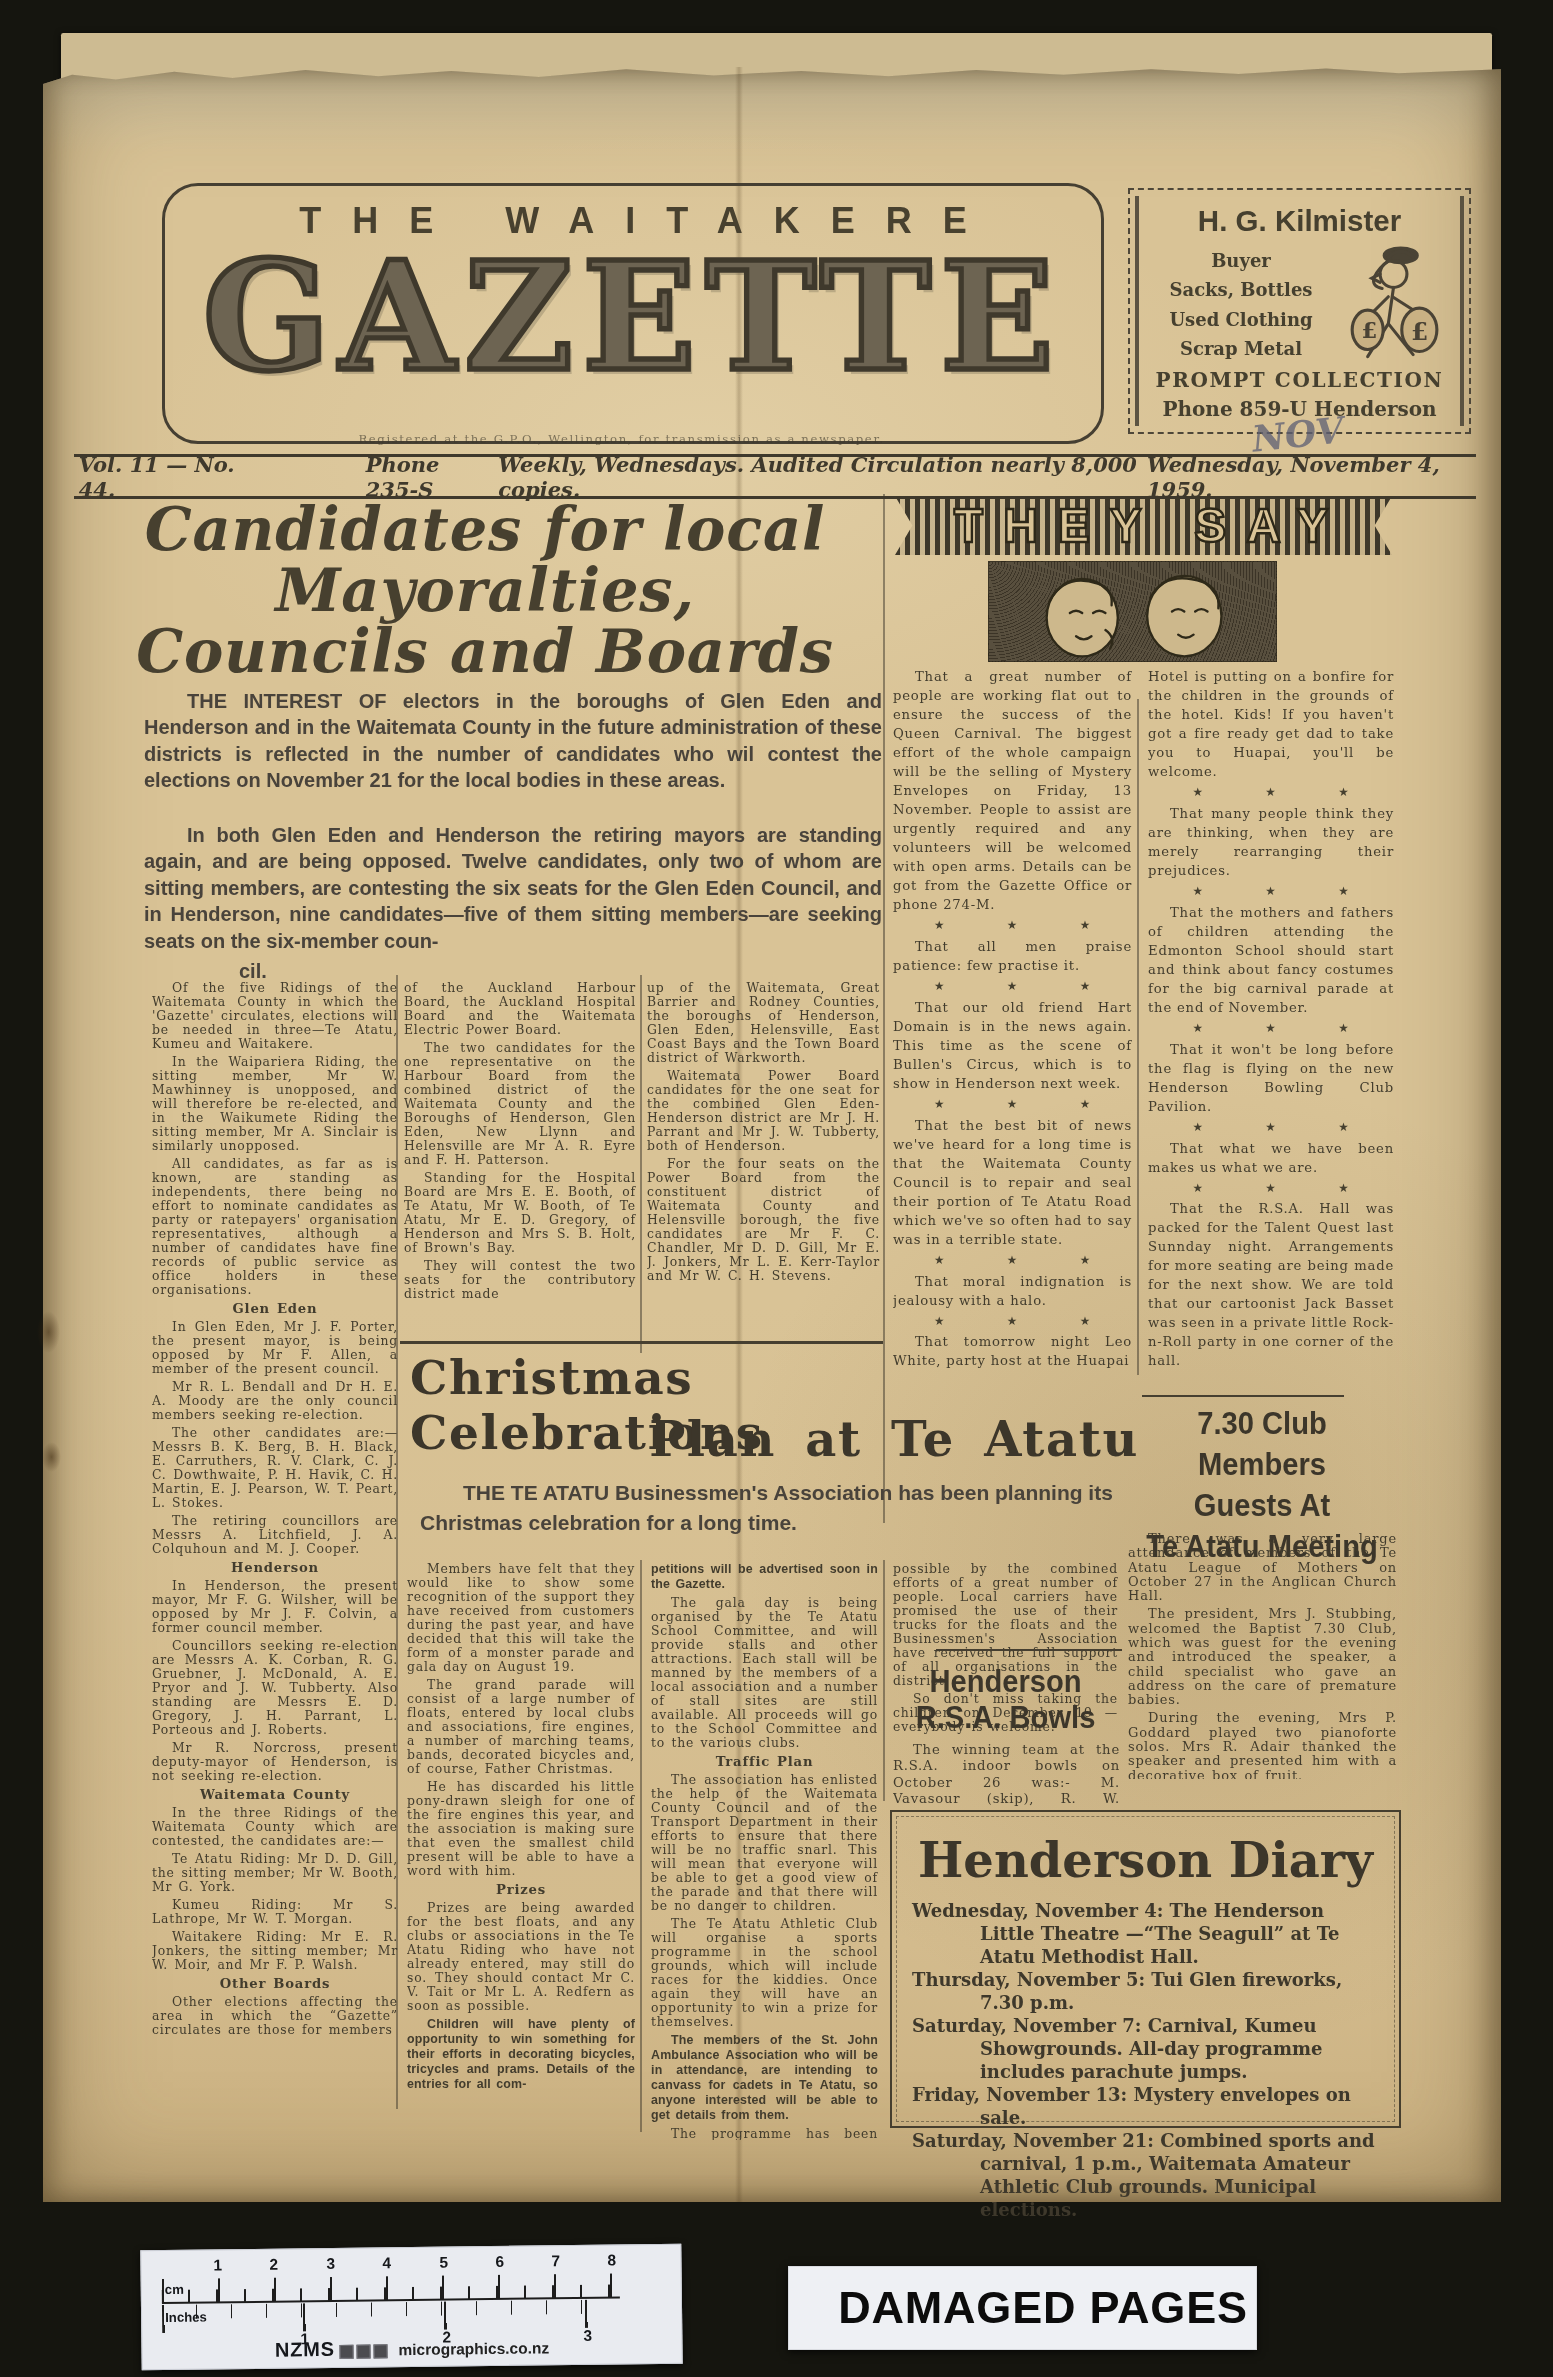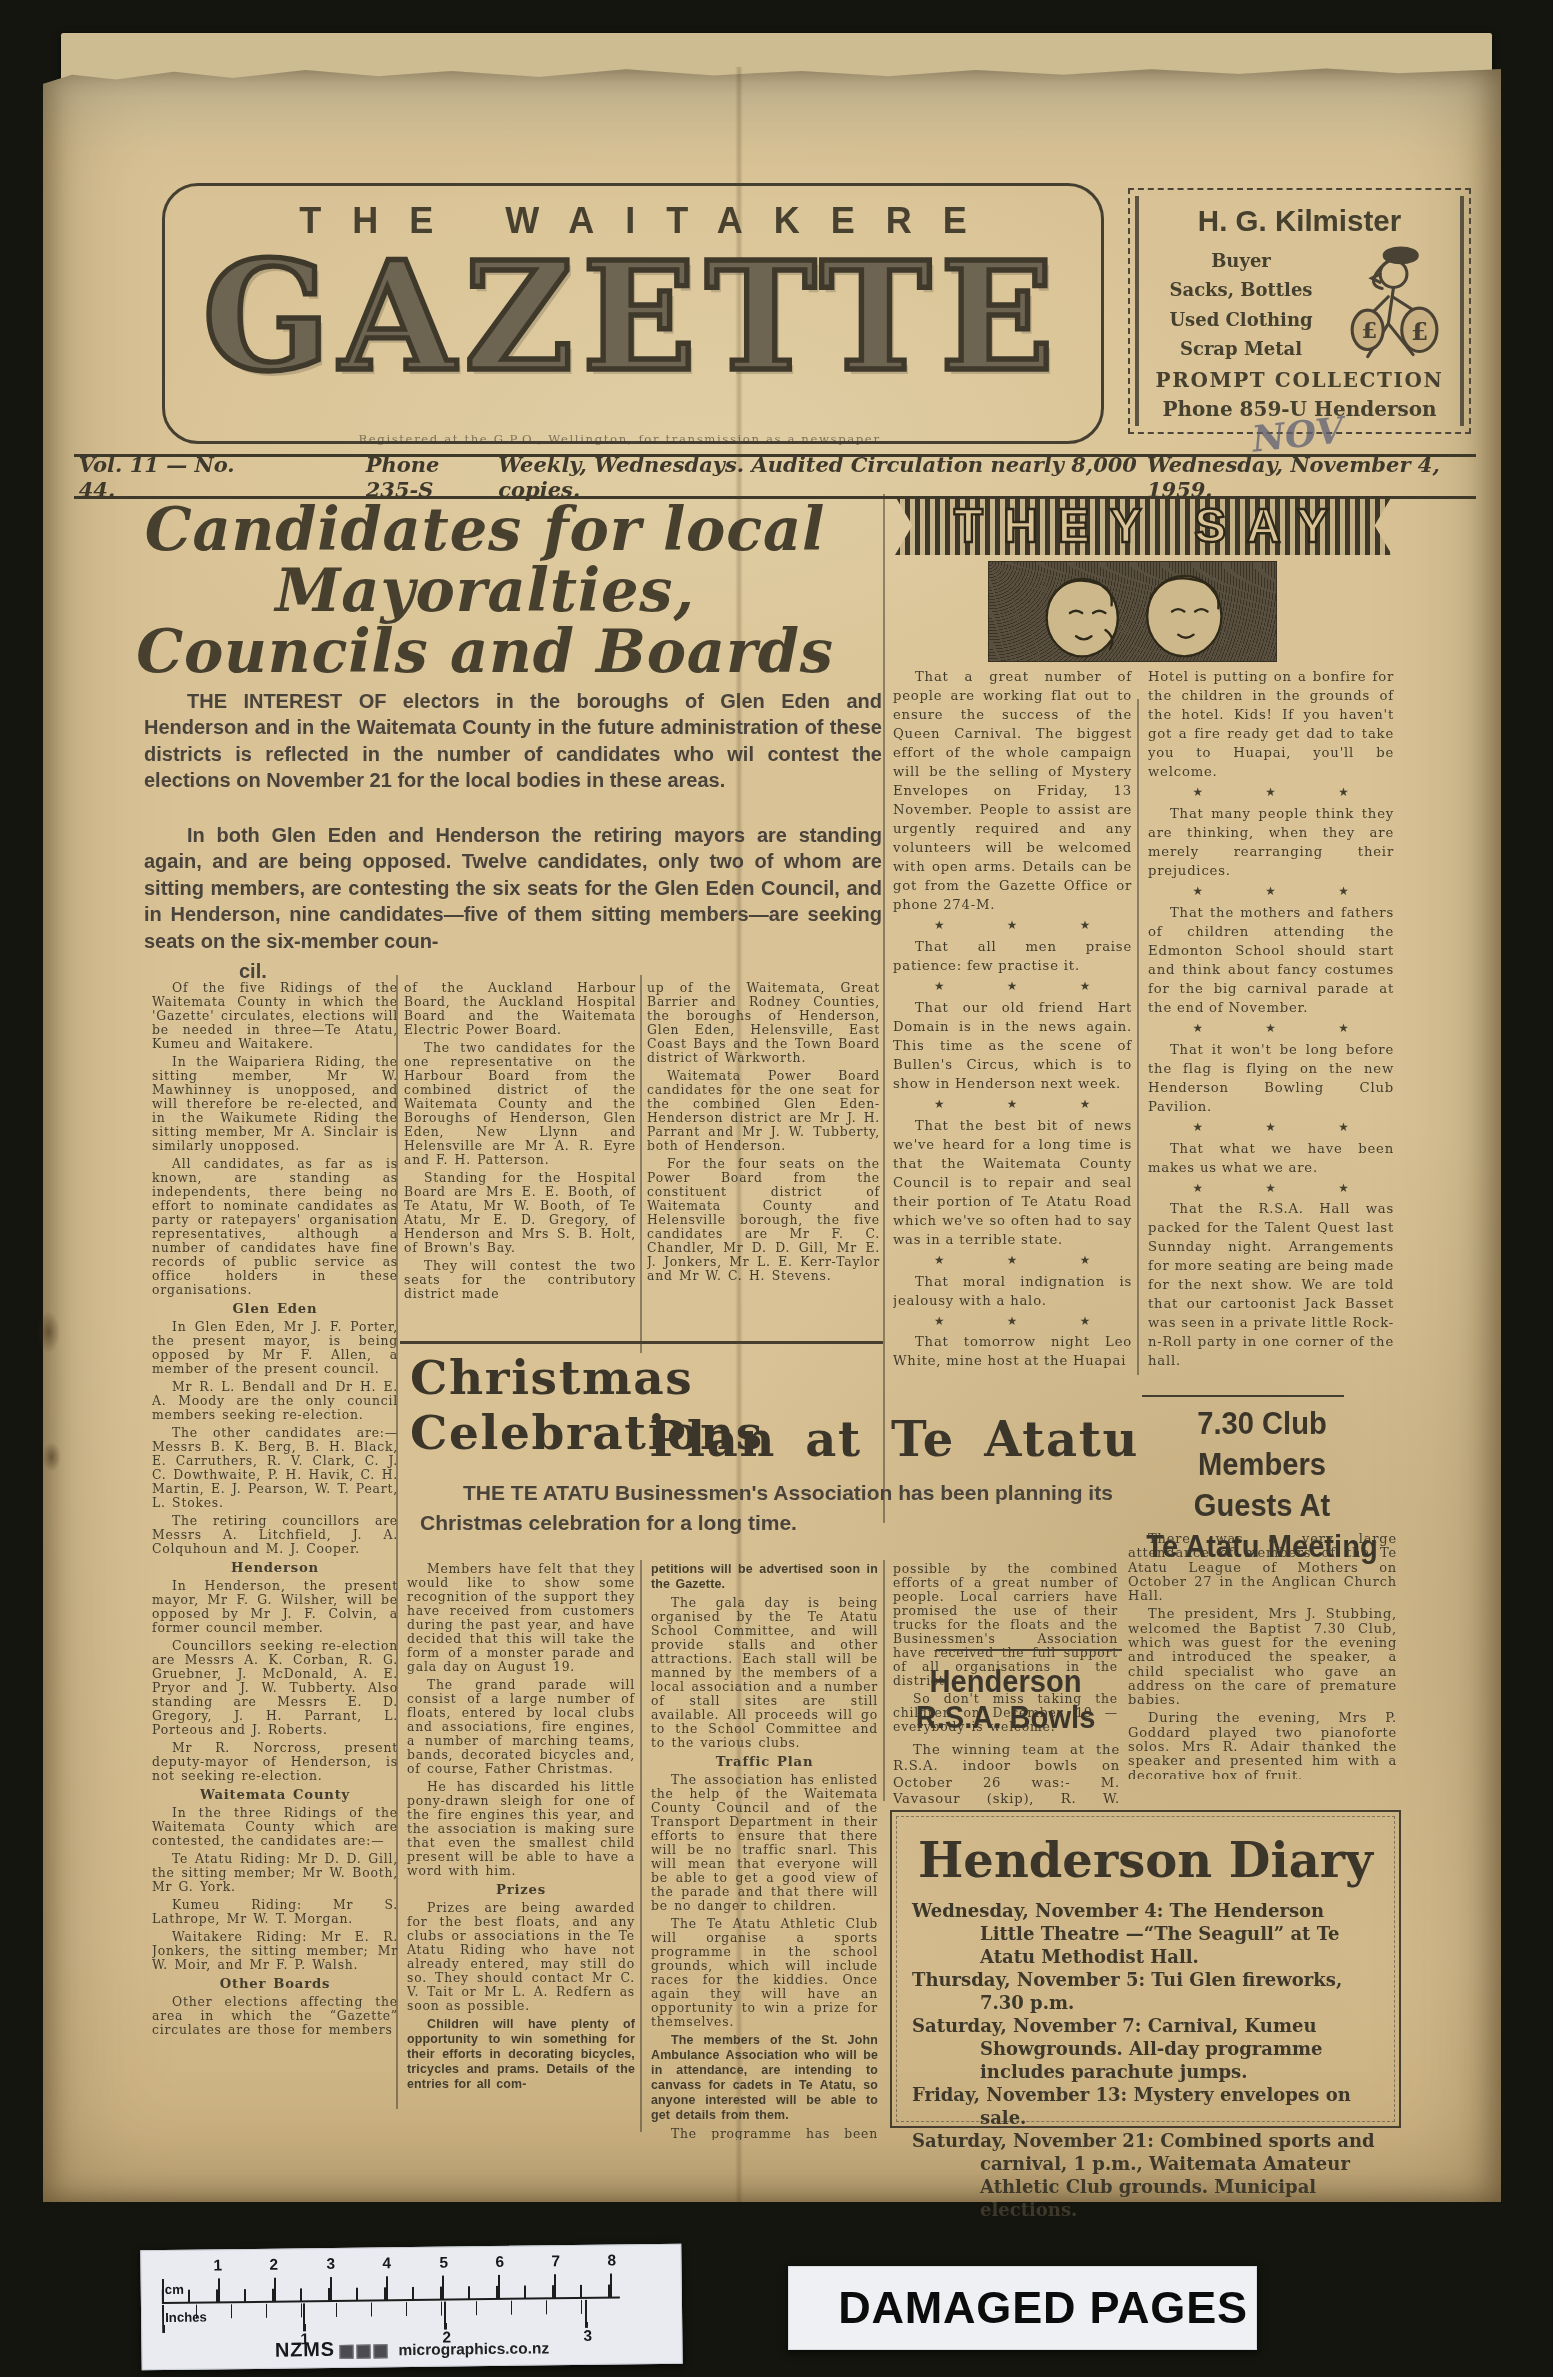--- a/index.html
+++ b/index.html
@@ -253,21 +253,21 @@
     <p class="p">That a great number of people are working flat out to ensure the success of the Queen Carnival. The biggest effort of the whole campaign will be the selling of Mystery Envelopes on Friday, 13 November. People to assist are urgently required and any volunteers will be welcomed with open arms. Details can be got from the Gazette Office or phone 274-M.</p>
     <div class="stars">★ ★ ★</div>
     <p class="p">That all men praise patience: few practise it.</p>
     <div class="stars">★ ★ ★</div>
     <p class="p">That our old friend Hart Domain is in the news again. This time as the scene of Bullen's Circus, which is to show in Henderson next week.</p>
     <div class="stars">★ ★ ★</div>
     <p class="p">That the best bit of news we've heard for a long time is that the Waitemata County Council is to repair and seal their portion of Te Atatu Road which we've so often had to say was in a terrible state.</p>
     <div class="stars">★ ★ ★</div>
     <p class="p">That moral indignation is jealousy with a halo.</p>
     <div class="stars">★ ★ ★</div>
-    <p class="p">That tomorrow night Leo White, mine host at the Huapai</p>
+    <p class="p">That tomorrow night Leo White, party host at the Huapai</p>
   </div>
 
   <div class="abs ts-col" style="left:1148px;top:667px;width:246px;height:709px;">
     <p class="p noind">Hotel is putting on a bonfire for the children in the grounds of the hotel. Kids! If you haven't got a fire ready get dad to take you to Huapai, you'll be welcome.</p>
     <div class="stars">★ ★ ★</div>
     <p class="p">That many people think they are thinking, when they are merely rearranging their prejudices.</p>
     <div class="stars">★ ★ ★</div>
     <p class="p">That the mothers and fathers of children attending the Edmonton School should start and think about fancy costumes for the big carnival parade at the end of November.</p>
     <div class="stars">★ ★ ★</div>
     <p class="p">That it won't be long before the flag is flying on the new Henderson Bowling Club Pavilion.</p>

